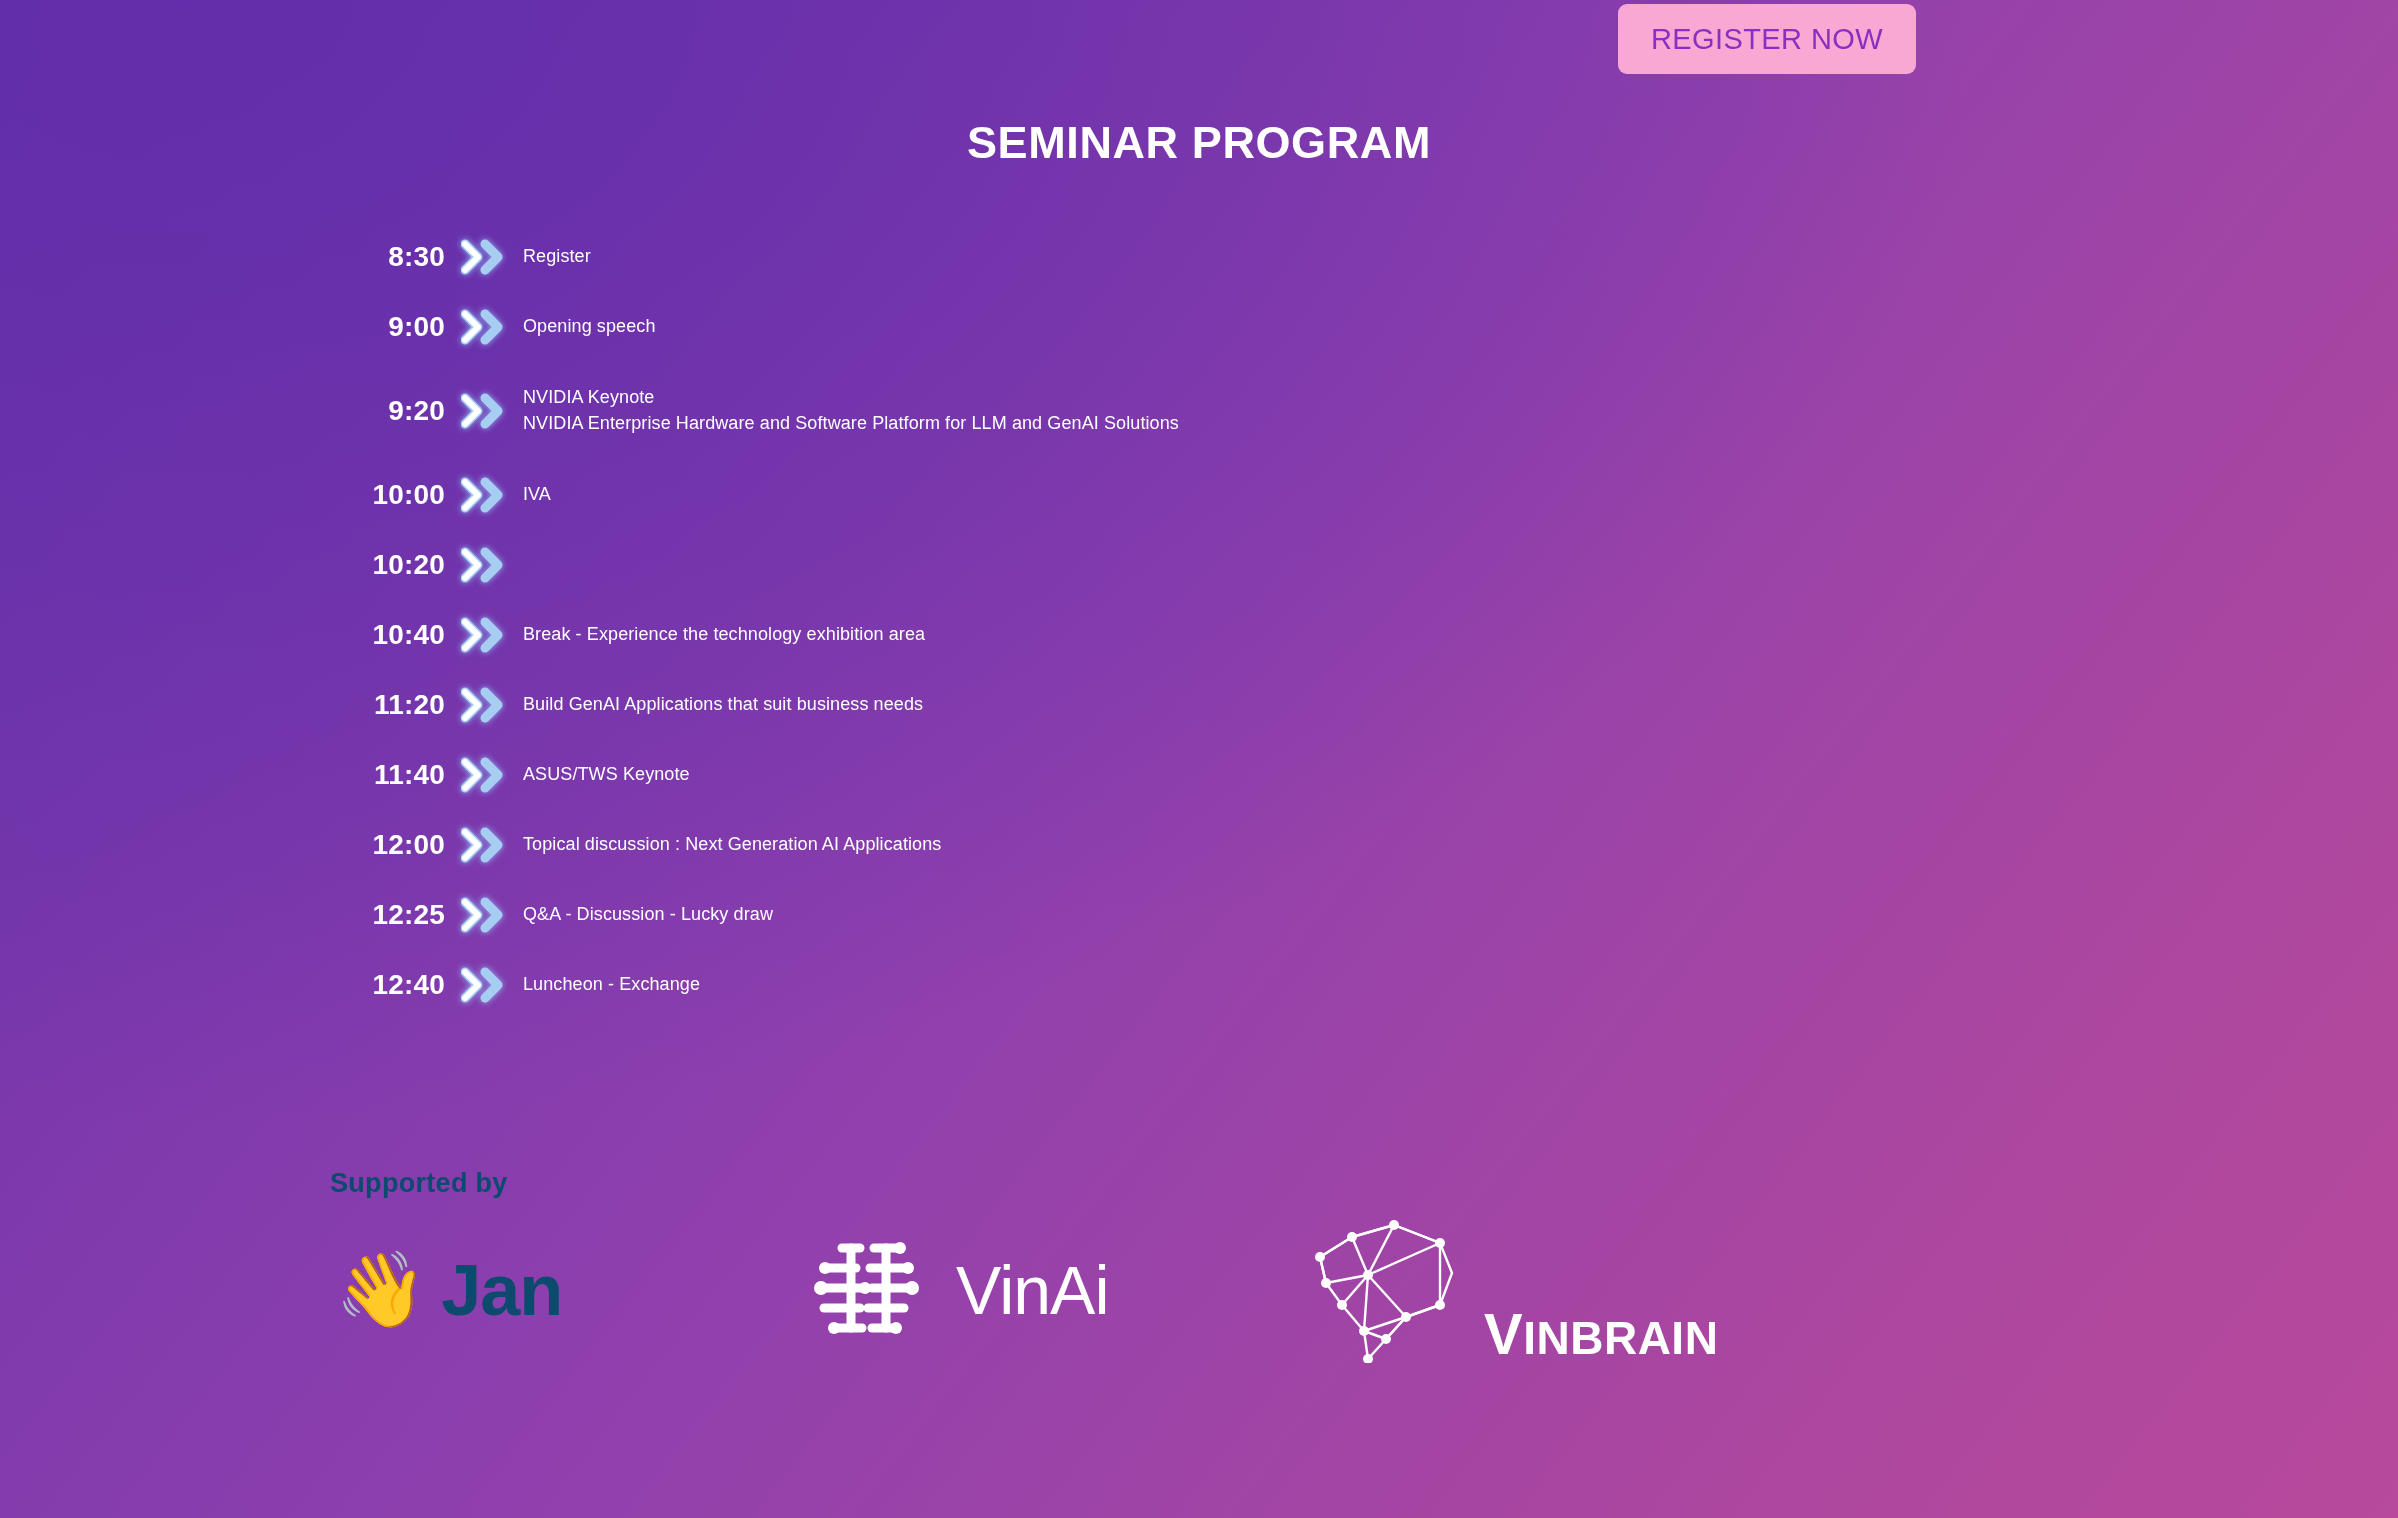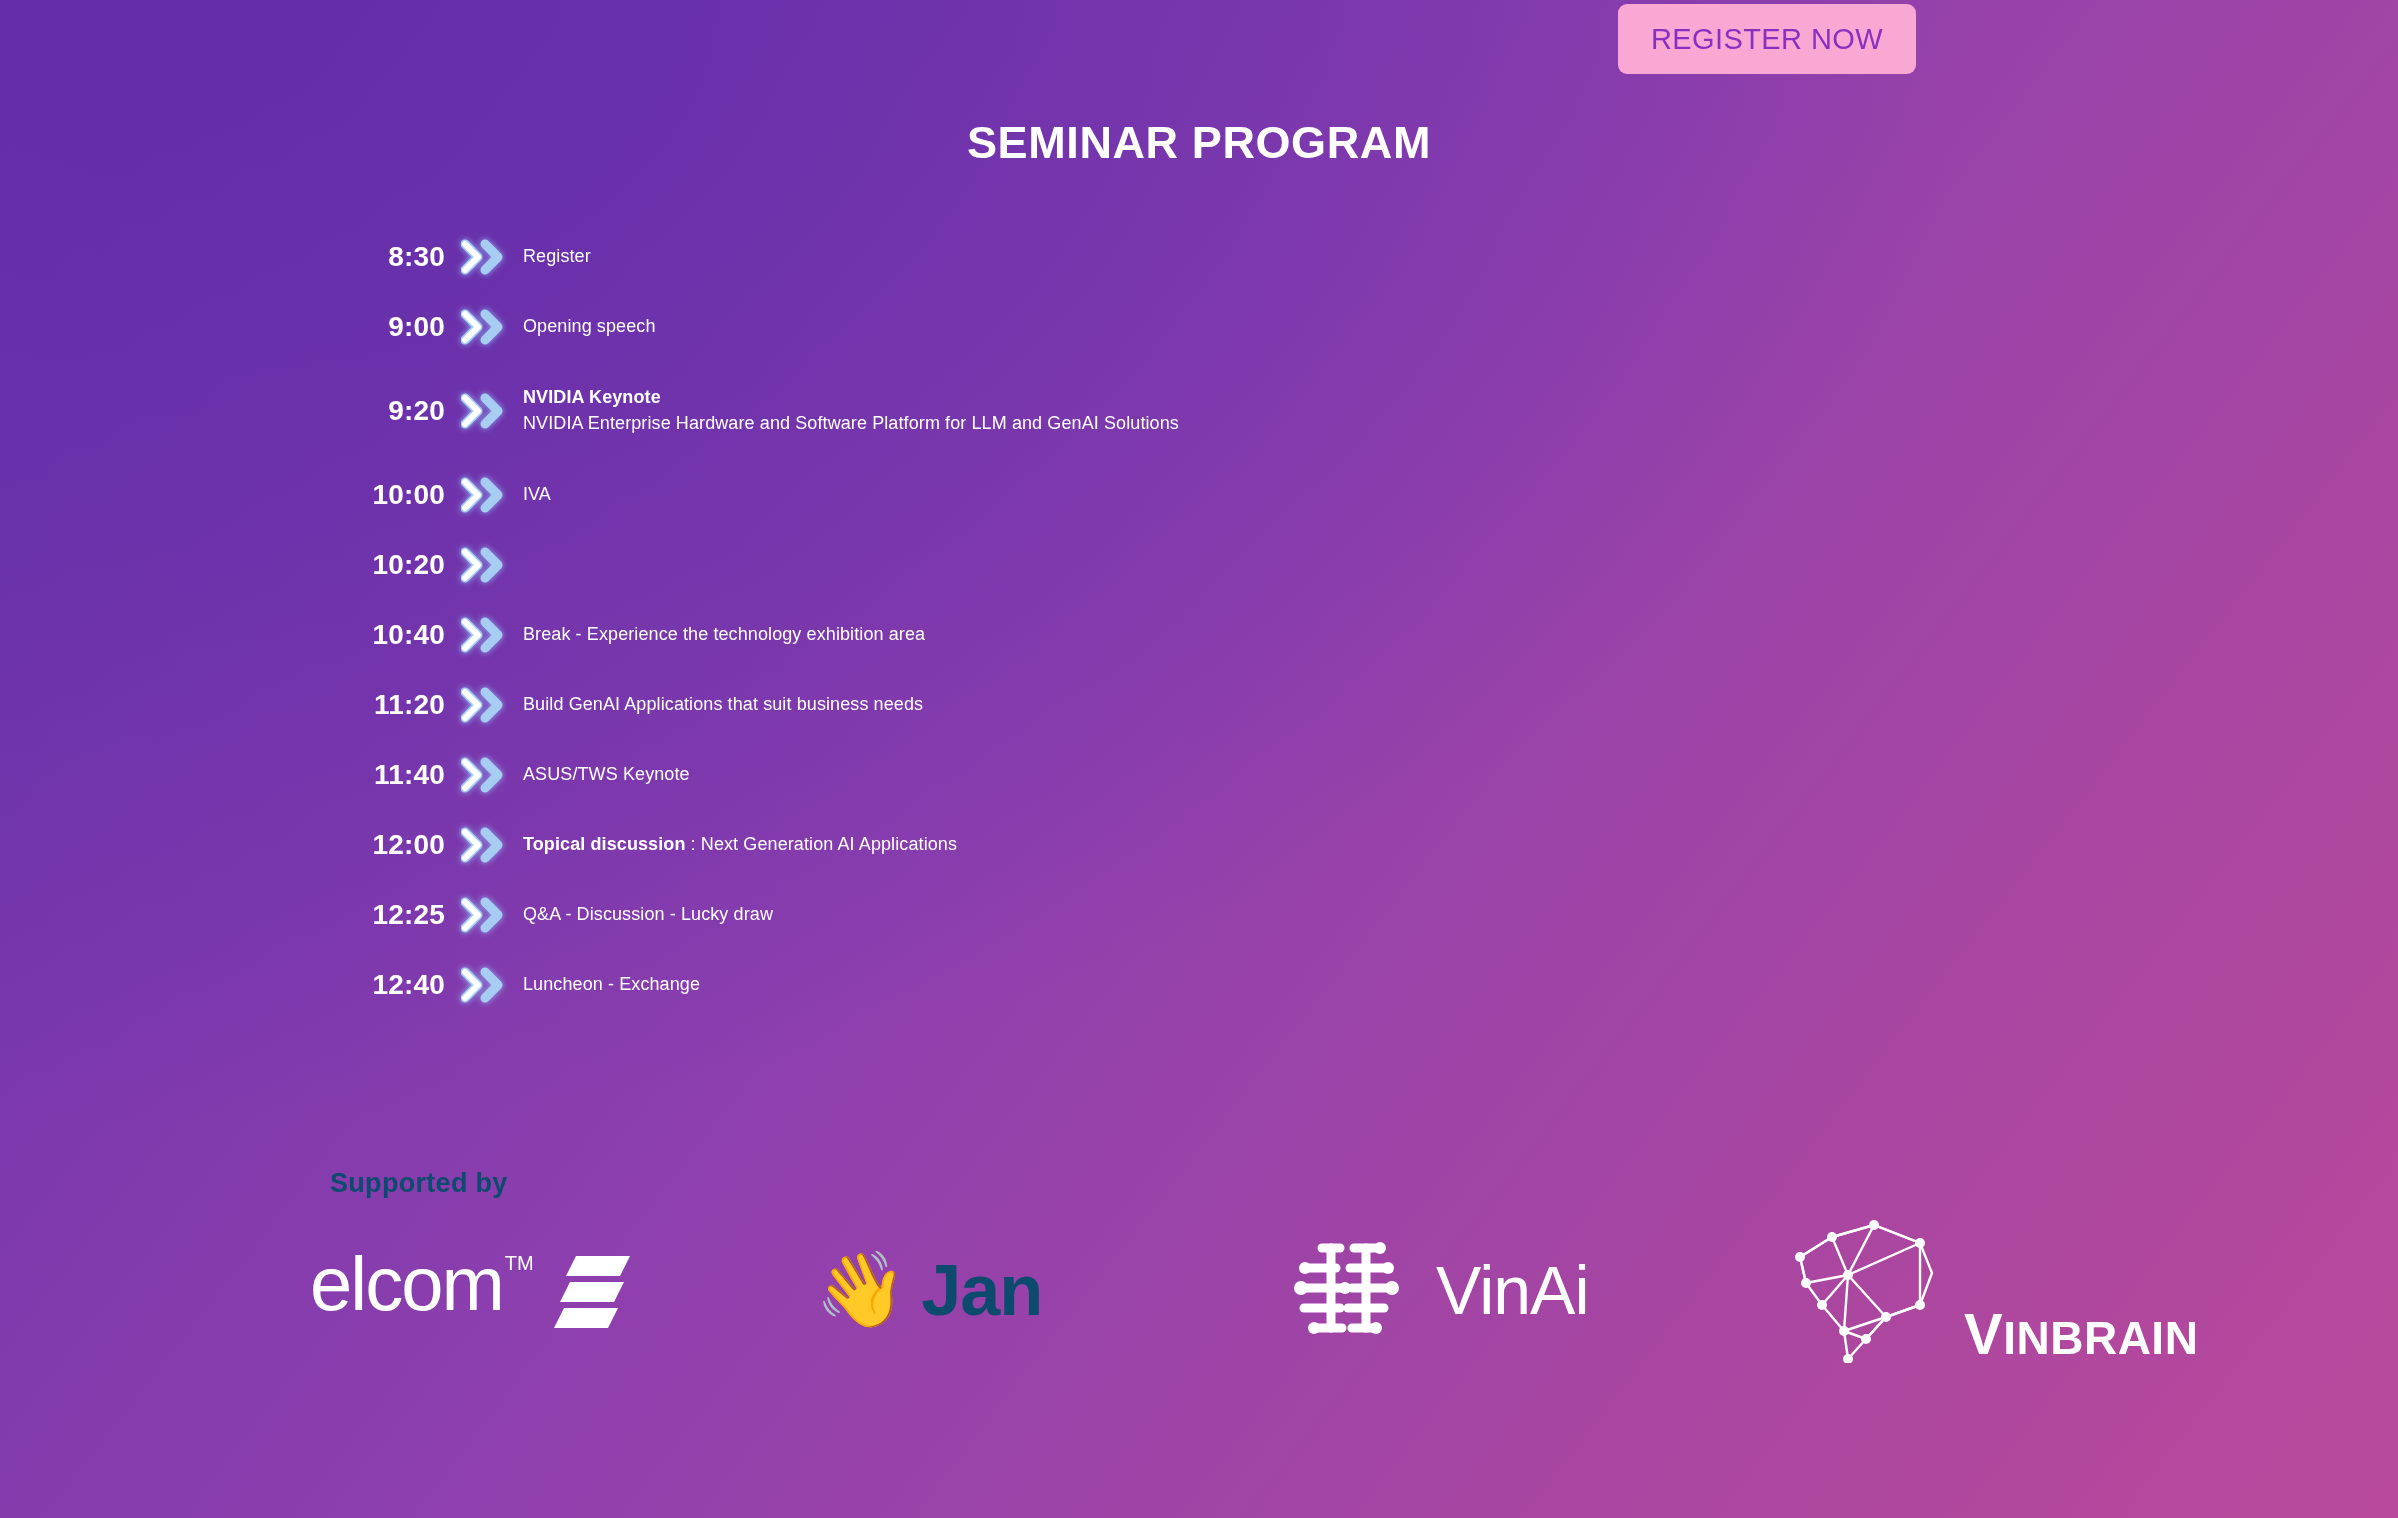--- a/index.html
+++ b/index.html
@@ -90,21 +90,21 @@
   }
   .chev svg { display:block; filter:drop-shadow(0 0 3px rgba(150,200,255,0.85)); }
 
   .desc {
     color:#ffffff;
     font-size:18px;
     line-height:1.42;
     font-weight:400;
     letter-spacing:0.1px;
   }
-  .desc b { font-weight:bold; }
+  .desc b { font-weight:normal; }
   .desc .sub { display:block; font-weight:400; }
 
   
   .supported-label {
     position:absolute;
     top:1168px;
     left:330px;
     color:#0c4a6e;
     font-size:27px;
     font-weight:bold;
@@ -327,33 +327,20 @@
       <span>Luncheon - Exchange</span>
     </div>
   </div>
 
 </div>
 
 <div class="supported-label">Supported by</div>
 
 <div class="logos">
 
-  <div class="logo-cell logo-elcom">
-    <div class="elcom-wrap">
-      <span class="elcom-text">elcom</span>
-      <span class="elcom-tm">TM</span>
-      <span style="margin-left:16px;margin-top:8px;">
-        <svg width="82" height="76" viewBox="0 0 82 76">
-          <polygon points="26,2 80,2 70,22 16,22" fill="#ffffff"></polygon>
-          <polygon points="20,28 74,28 64,48 10,48" fill="#ffffff"></polygon>
-          <polygon points="14,54 68,54 58,74 4,74" fill="#ffffff"></polygon>
-        </svg>
-      </span>
-    </div>
-  </div>
 
   <div class="logo-cell logo-jan">
     <div class="jan-wrap">
       <span class="jan-hand">👋</span>
       <span class="jan-text">Jan</span>
     </div>
   </div>
 
   <div class="logo-cell logo-vinai">
     <div class="vinai-wrap">

